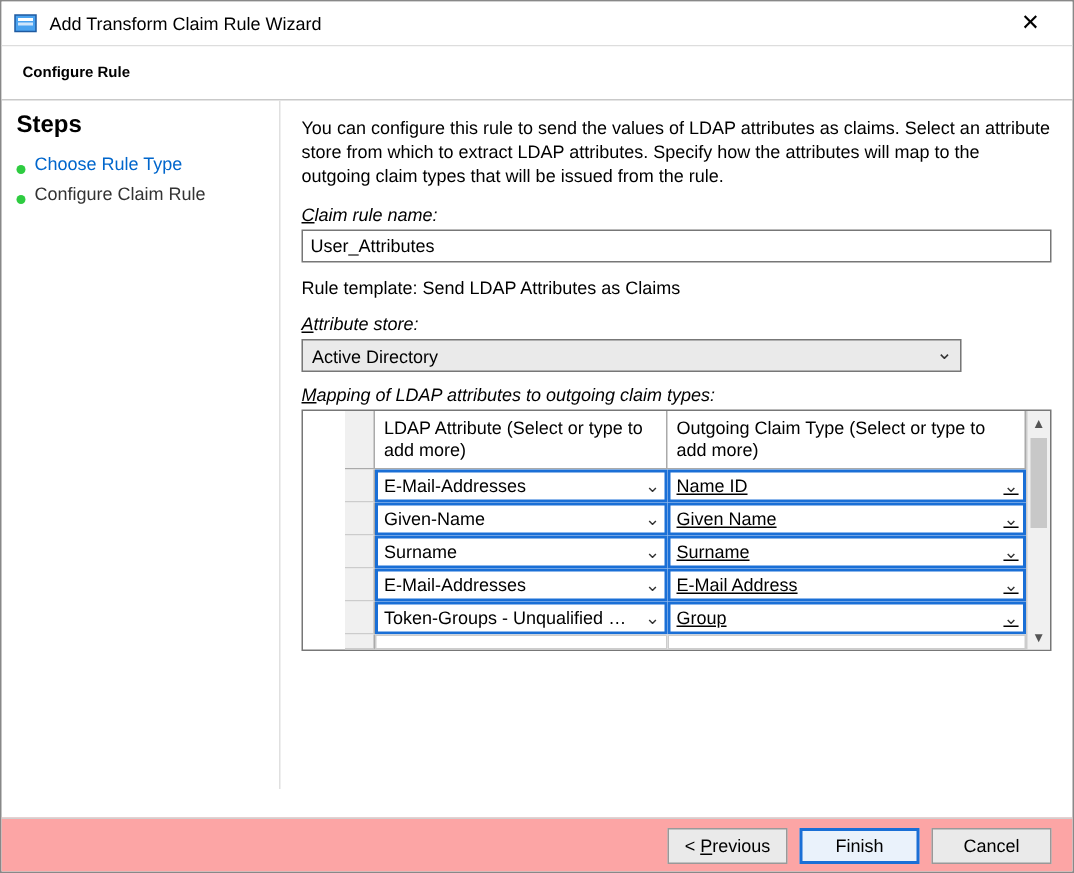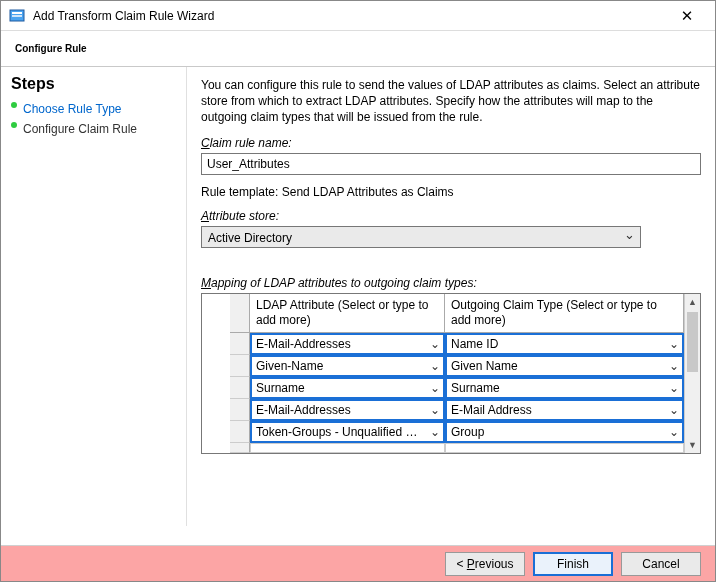--- a/index.html
+++ b/index.html
@@ -56,21 +56,21 @@
     padding: 8px 10px;
     border-right: 1px solid #e0e0e0;
   }
   .sidebar h2 {
     margin: 0 0 6px 0;
     font-size: 16px;
     font-weight: 700;
   }
   .step {
     display: flex;
-    align-items: flex-start;
+    align-items: flex-end;
     padding: 3px 0;
     gap: 6px;
     cursor: default;
   }
   .step .dot {
     width: 6px; height: 6px; border-radius: 50%; background: #2ecc40;
     flex: 0 0 6px;
   }
   .step.active .label { color: #0066cc; }
   .step .label { color: #333; }
@@ -163,21 +163,21 @@
   .cellwrap {
     border: 2px solid #1a6fd6;
     position: relative;
     background: #fff;
     display: flex;
     align-items: center;
     margin: 0;
     height: 22px;
   }
   .cellwrap.col-ldap { width: 195px; }
-  .cellwrap.col-claim { flex: 1; }
+  .cellwrap.col-claim { flex: 1; text-decoration: underline; }
   .cellwrap .celltext {
     flex: 1;
     padding: 0 4px;
     white-space: nowrap;
     overflow: hidden;
     text-overflow: ellipsis;
   }
   .cellwrap .dd {
     width: 16px; text-align: center; color: #333;
     font-size: 12px; line-height: 14px;
@@ -274,21 +274,21 @@
 
     <div class="templ">Rule template: Send LDAP Attributes as Claims</div>
 
     <div class="fieldlabel">
       <span class="underline-c">A</span><span>ttribute store:</span>
     </div>
     <div class="select-wrap">
       <div class="select">Active Directory</div>
     </div>
 
-    <div class="fieldlabel" style="margin-top:28px">
+    <div class="fieldlabel" style="margin-top:8px">
       <span class="underline-c">M</span><span>apping of LDAP attributes to outgoing claim types:</span>
     </div>
 
     <div class="grid-wrap">
       <div class="grid-inner">
         <div class="grid-header">
           <div class="hsel"></div>
           <div class="hcol col-ldap">LDAP Attribute (Select or type to add more)</div>
           <div class="hcol col-claim">Outgoing Claim Type (Select or type to add more)</div>
         </div>

